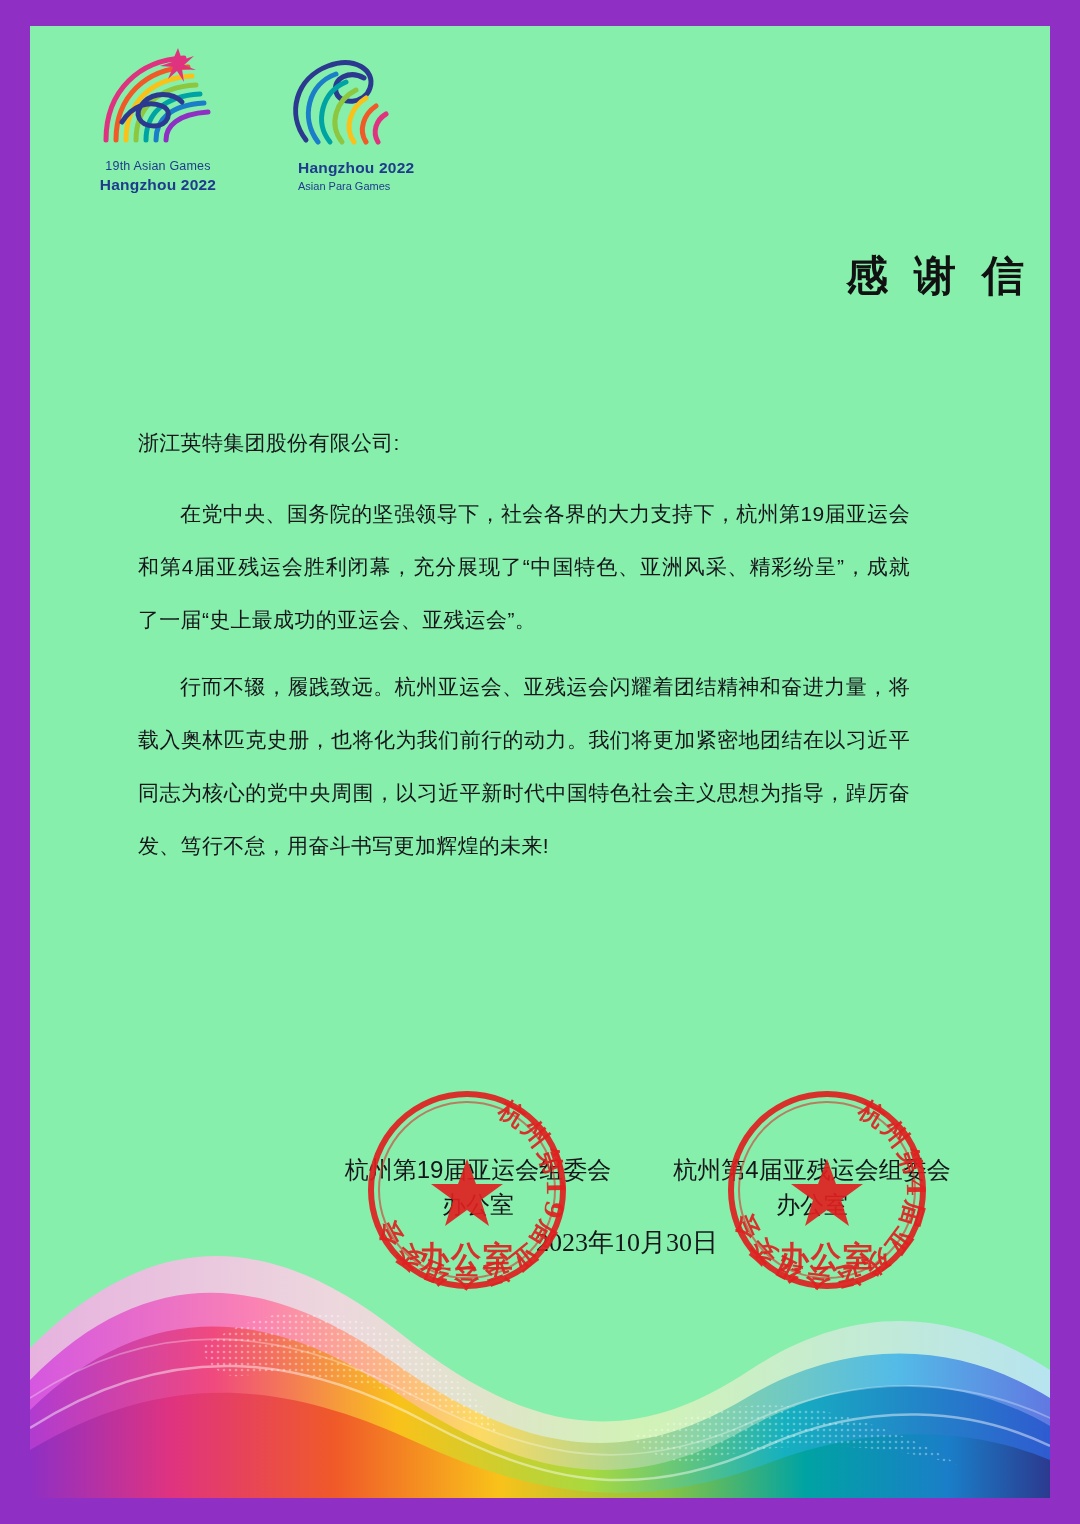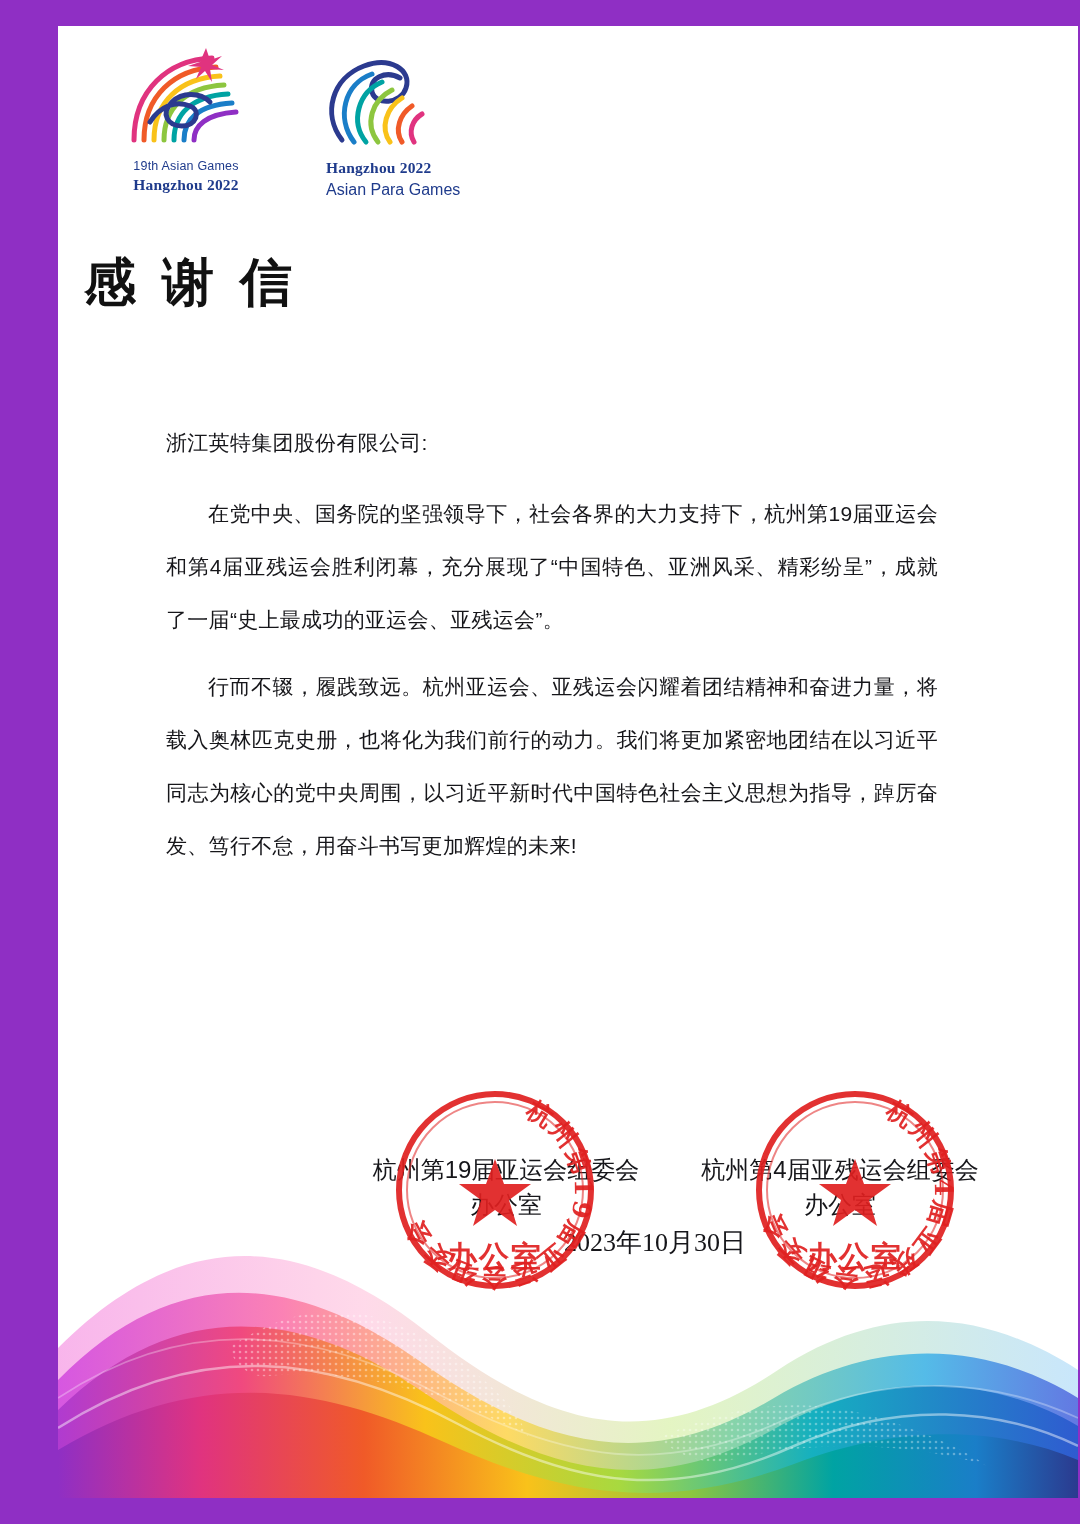--- a/index.html
+++ b/index.html
@@ -18,23 +18,22 @@
     width: 1080px;
     height: 1524px;
     box-sizing: border-box;
     background: #8f2fc4;
     padding: 26px 30px 26px 30px;
   }
   .sheet {
     position: relative;
     width: 100%;
     height: 100%;
-    background: #ffffff;
+    background: #86efac;
     overflow: hidden;
-    margin-left: 28px;
   }
 
   
   .logos {
     position: absolute;
     top: 18px;
     left: 62px;
     display: flex;
     align-items: flex-start;
     gap: 42px;
@@ -56,38 +55,37 @@
   .logo-cap .l1 {
     font-size: 12.5px;
     color: #1f3b8c;
     letter-spacing: .2px;
   }
   .logo-cap .l2 {
     font-size: 15.5px;
     font-weight: bold;
     color: #1f3b8c;
     letter-spacing: .2px;
-    font-family: Liberation Serif, serif;
   }
   .logo-cap .l3 {
-    font-size: 16px;
+    font-size: 11px;
     color: #1f3b8c;
   }
   .logo-block.para .logo-mark { width: 150px; }
 
   
   .title {
     position: absolute;
     top: 222px;
     left: 0;
     width: 100%;
-    text-align: left;
+    text-align: right;
     font-family: "DejaVu Serif", "Liberation Serif", serif;
     font-weight: bold;
-    font-size: 52px;
+    font-size: 42px;
     letter-spacing: 26px;
     color: #111111;
     text-indent: 26px;
   }
 
   
   .content {
     position: absolute;
     top: 390px;
     left: 108px;

